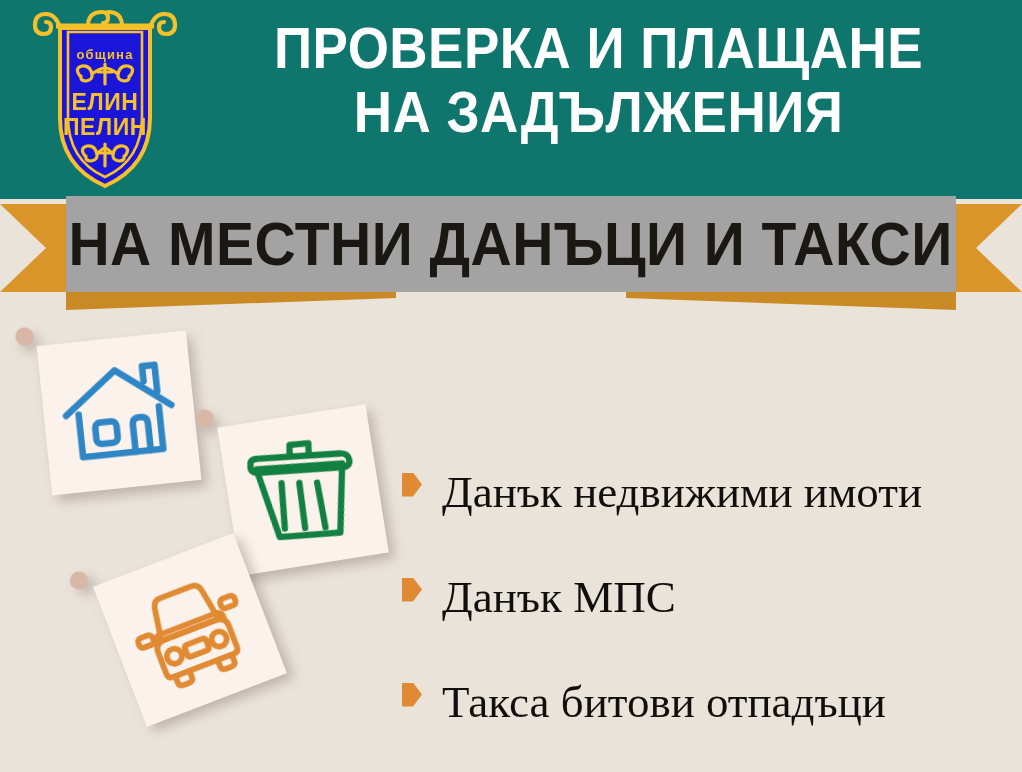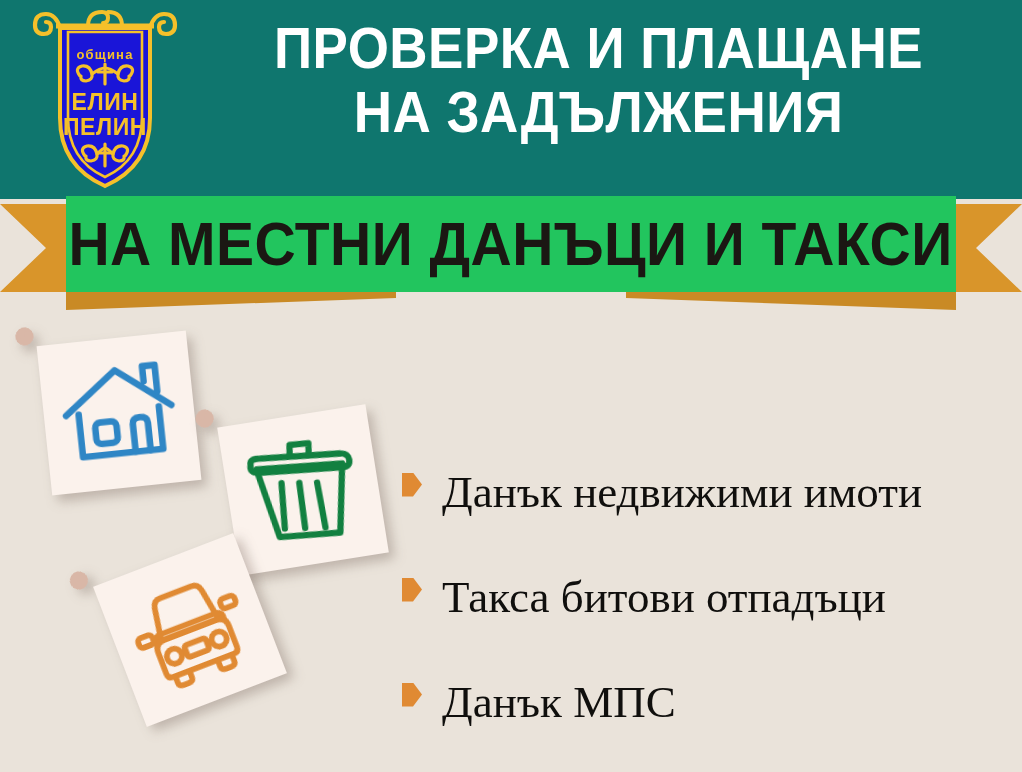--- a/index.html
+++ b/index.html
@@ -42,21 +42,21 @@
   }
   .ribbon-tail.left{left:0;clip-path:polygon(0 0,150px 0,150px 88px,0 88px,46px 44px);}
   .ribbon-tail.right{right:0;clip-path:polygon(0 0,150px 0,104px 44px,150px 88px,0 88px);}
   .ribbon-fold{
     position:absolute;background:#c98a25;height:28px;top:86px;
   }
   .ribbon-fold.left{left:66px;width:330px;clip-path:polygon(0 0,330px 0,330px 16px,0 28px);}
   .ribbon-fold.right{right:66px;width:330px;clip-path:polygon(0 0,330px 0,330px 28px,0 16px);}
   .ribbon-main{
     position:absolute;left:66px;top:0;width:890px;height:96px;
-    background:#22c55e;
+    background:#a3a3a3;
     display:flex;align-items:center;justify-content:center;
   }
   .ribbon-text{
     color:#1b1713;
     font-family:"Liberation Sans", sans-serif;
     font-weight:bold;
     font-size:62px;
     line-height:1;
     letter-spacing:0.5px;
     white-space:nowrap;
@@ -344,21 +344,21 @@
     </div>
   </div>
 
   <div class="bullets">
     <div class="bullet-row">
       <span class="bullet-mark"></span>
       <span class="bullet-text">Данък недвижими имоти</span>
     </div>
     <div class="bullet-row">
       <span class="bullet-mark"></span>
-      <span class="bullet-text">Такса битови отпадъци</span>
+      <span class="bullet-text">Данък МПС</span>
     </div>
     <div class="bullet-row">
       <span class="bullet-mark"></span>
-      <span class="bullet-text">Данък МПС</span>
+      <span class="bullet-text">Такса битови отпадъци</span>
     </div>
   </div>
 
 </div>
 
 </body></html>

